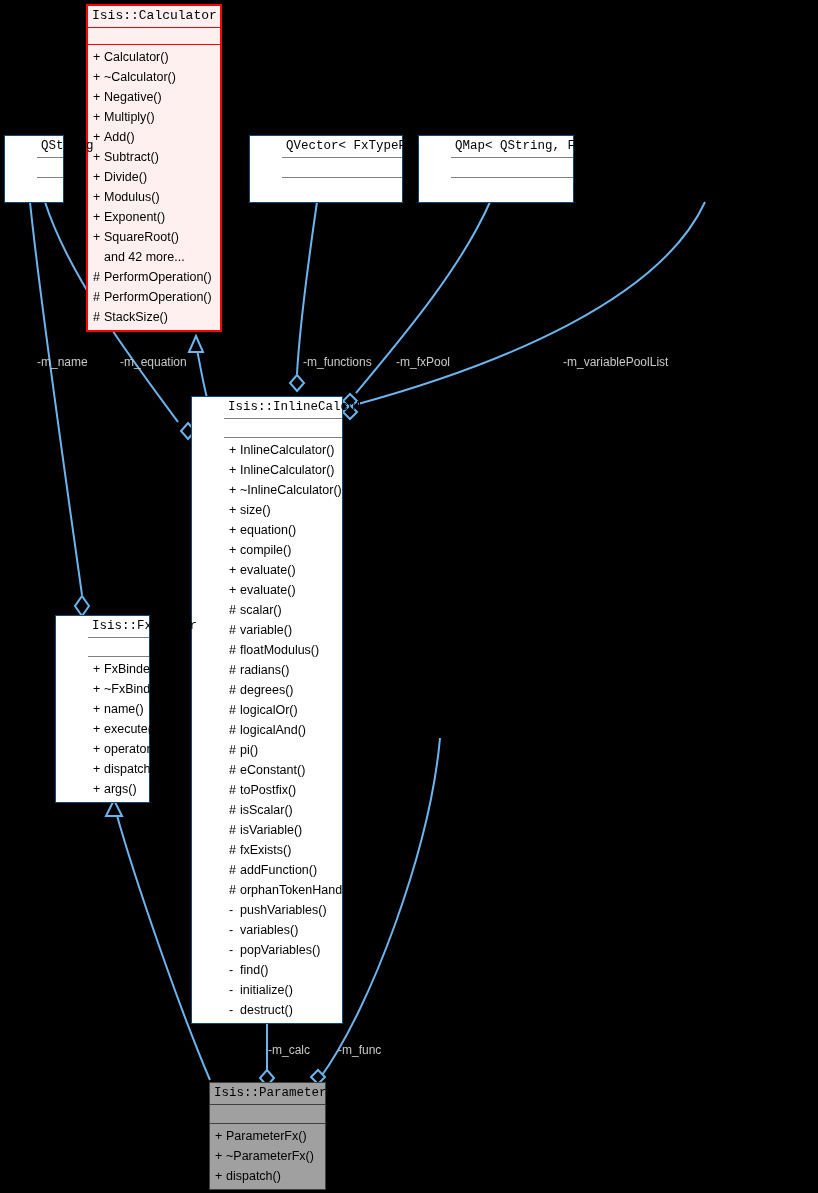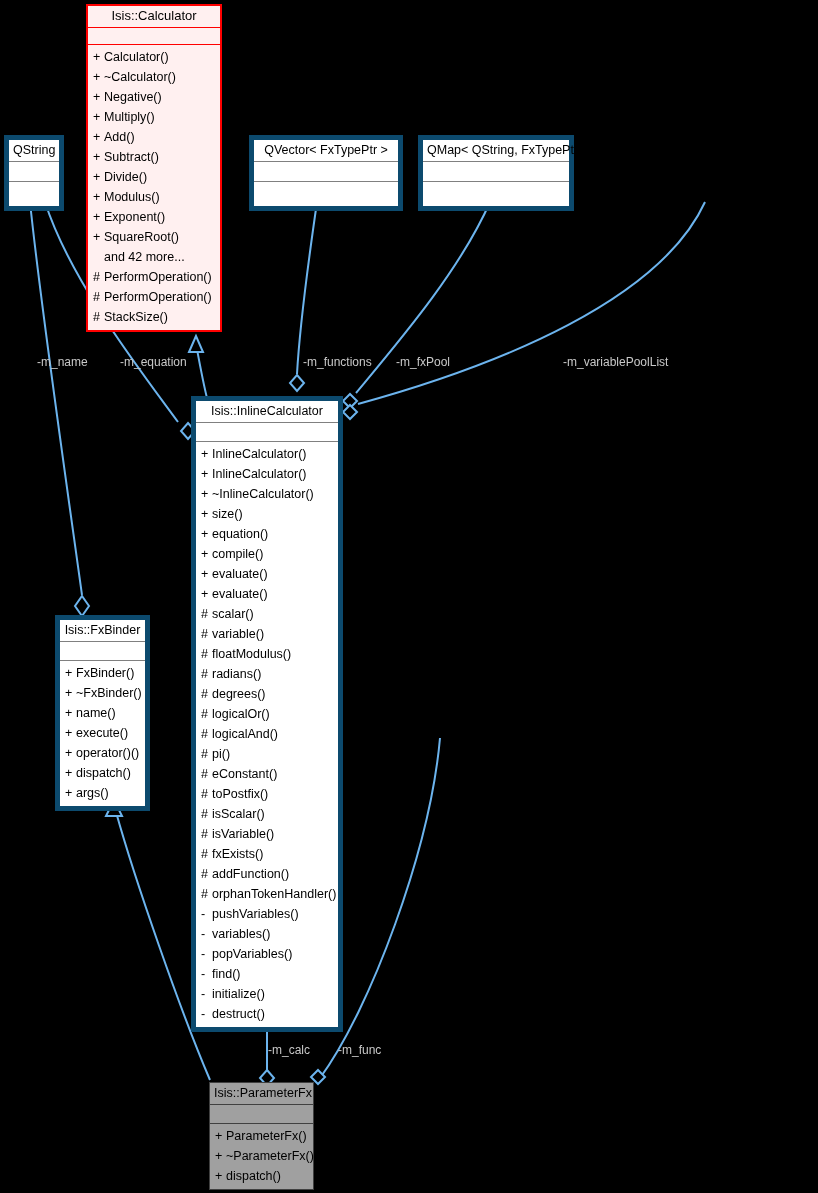--- a/index.html
+++ b/index.html
@@ -34,20 +34,21 @@
     border: 1px solid #808080;
     z-index: 5;
   }
   .uml-node .n-title {
     text-align: center;
     font-size: 12.5px;
     color: #000000;
     padding: 3px 4px 4px 4px;
     line-height: 14px;
     white-space: nowrap;
+    font-family: Liberation Mono, monospace;
   }
   .uml-node .n-title.wrap { white-space: normal; }
   .uml-node .n-sep {
     border-top: 1px solid #808080;
     height: 0;
     font-size: 0;
     line-height: 0;
   }
   .uml-node .n-attrs {
     min-height: 16px;
@@ -78,22 +79,23 @@
 
   
   .uml-node.focus {
     background: #a0a0a0;
     border: 1px solid #404040;
   }
   .uml-node.focus .n-sep { border-top: 1px solid #404040; }
 
   
   .uml-node.plain {
-    border: 5px solid #0c4a6e;
+    border: 1px solid #0c4a6e;
     box-shadow: inset 0 0 0 1px #ffffff;
+    padding-left: 32px;
   }
 
   .edge-label {
     position: absolute;
     font-size: 12px;
     color: #c8c8c8;
     white-space: nowrap;
     z-index: 6;
   }
 </style>
@@ -240,21 +242,21 @@
       <div class="n-row"><span class="vis">+</span><span>~FxBinder()</span></div>
       <div class="n-row"><span class="vis">+</span><span>name()</span></div>
       <div class="n-row"><span class="vis">+</span><span>execute()</span></div>
       <div class="n-row"><span class="vis">+</span><span>operator()()</span></div>
       <div class="n-row"><span class="vis">+</span><span>dispatch()</span></div>
       <div class="n-row"><span class="vis">+</span><span>args()</span></div>
     </div>
   </div>
 
 
-  <div class="uml-node focus" style="left:209px; top:1082px; width:105px;">
+  <div class="uml-node focus" style="left:209px; top:1082px; width:117px;">
     <div class="n-title">Isis::ParameterFx</div>
     <div class="n-sep"></div>
     <div class="n-attrs" style="height:18px;"></div>
     <div class="n-sep"></div>
     <div class="n-ops">
       <div class="n-row"><span class="vis">+</span><span>ParameterFx()</span></div>
       <div class="n-row"><span class="vis">+</span><span>~ParameterFx()</span></div>
       <div class="n-row"><span class="vis">+</span><span>dispatch()</span></div>
     </div>
   </div>

